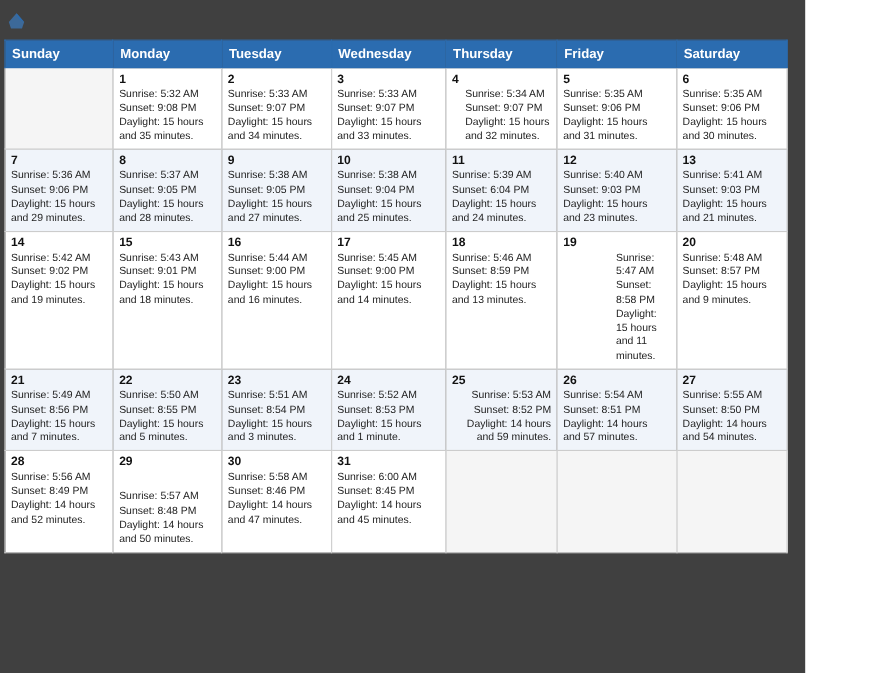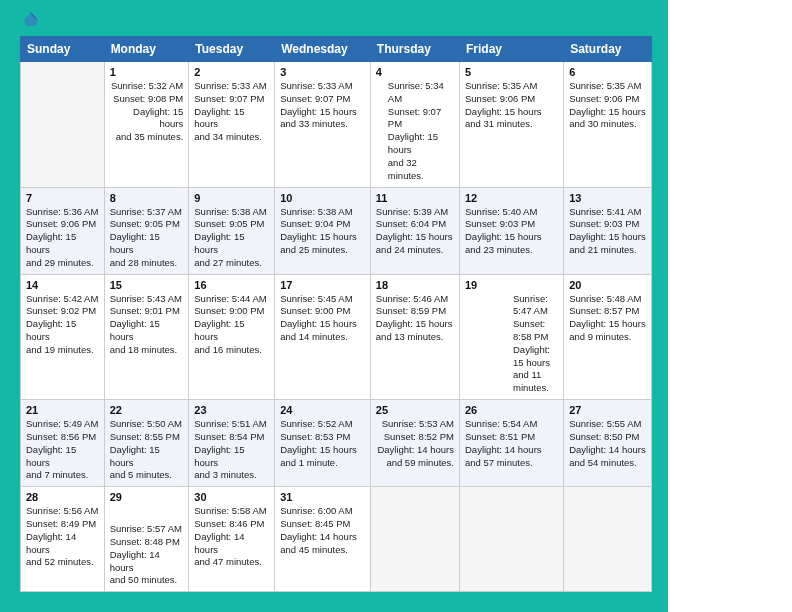--- a/index.html
+++ b/index.html
@@ -4,24 +4,24 @@
   <style>
     * { box-sizing: border-box; margin: 0; padding: 0; }
     body {
       font-family: Arial, sans-serif;
       background: #fff;
       width: 792px;
       min-height: 612px;
       padding: 0;
     }
     .page {
-      width: 668px;
+      width: 732px;
       min-height: 612px;
-      background: #14b8a6;
-      padding: 10px 16px 10px 20px;
+      background: #404040;
+      padding: 10px 16px 10px 4px;
     }
     .header {
       display: flex;
       justify-content: space-between;
       align-items: flex-start;
       margin-bottom: 8px;
     }
     .logo {
       display: flex;
       flex-direction: column;
@@ -134,21 +134,21 @@
           <th>Thursday</th>
           <th>Friday</th>
           <th>Saturday</th>
         </tr>
     </thead>
     <tbody id="calendar-body">
     <tr class="row-normal">
           <td class="cell-empty"></td>
           <td>
             <span class="day-num">1</span>
-            <div class="day-info" style="white-space: pre-line; text-align: right;">Sunrise: 5:32 AM
+            <div class="day-info" style="white-space: pre-line;">Sunrise: 5:32 AM
 Sunset: 9:08 PM
 Daylight: 15 hours
 and 35 minutes.</div>
           </td>
           <td>
             <span class="day-num">2</span>
             <div class="day-info" style="white-space: pre-line;">Sunrise: 5:33 AM
 Sunset: 9:07 PM
 Daylight: 15 hours
 and 34 minutes.</div>

